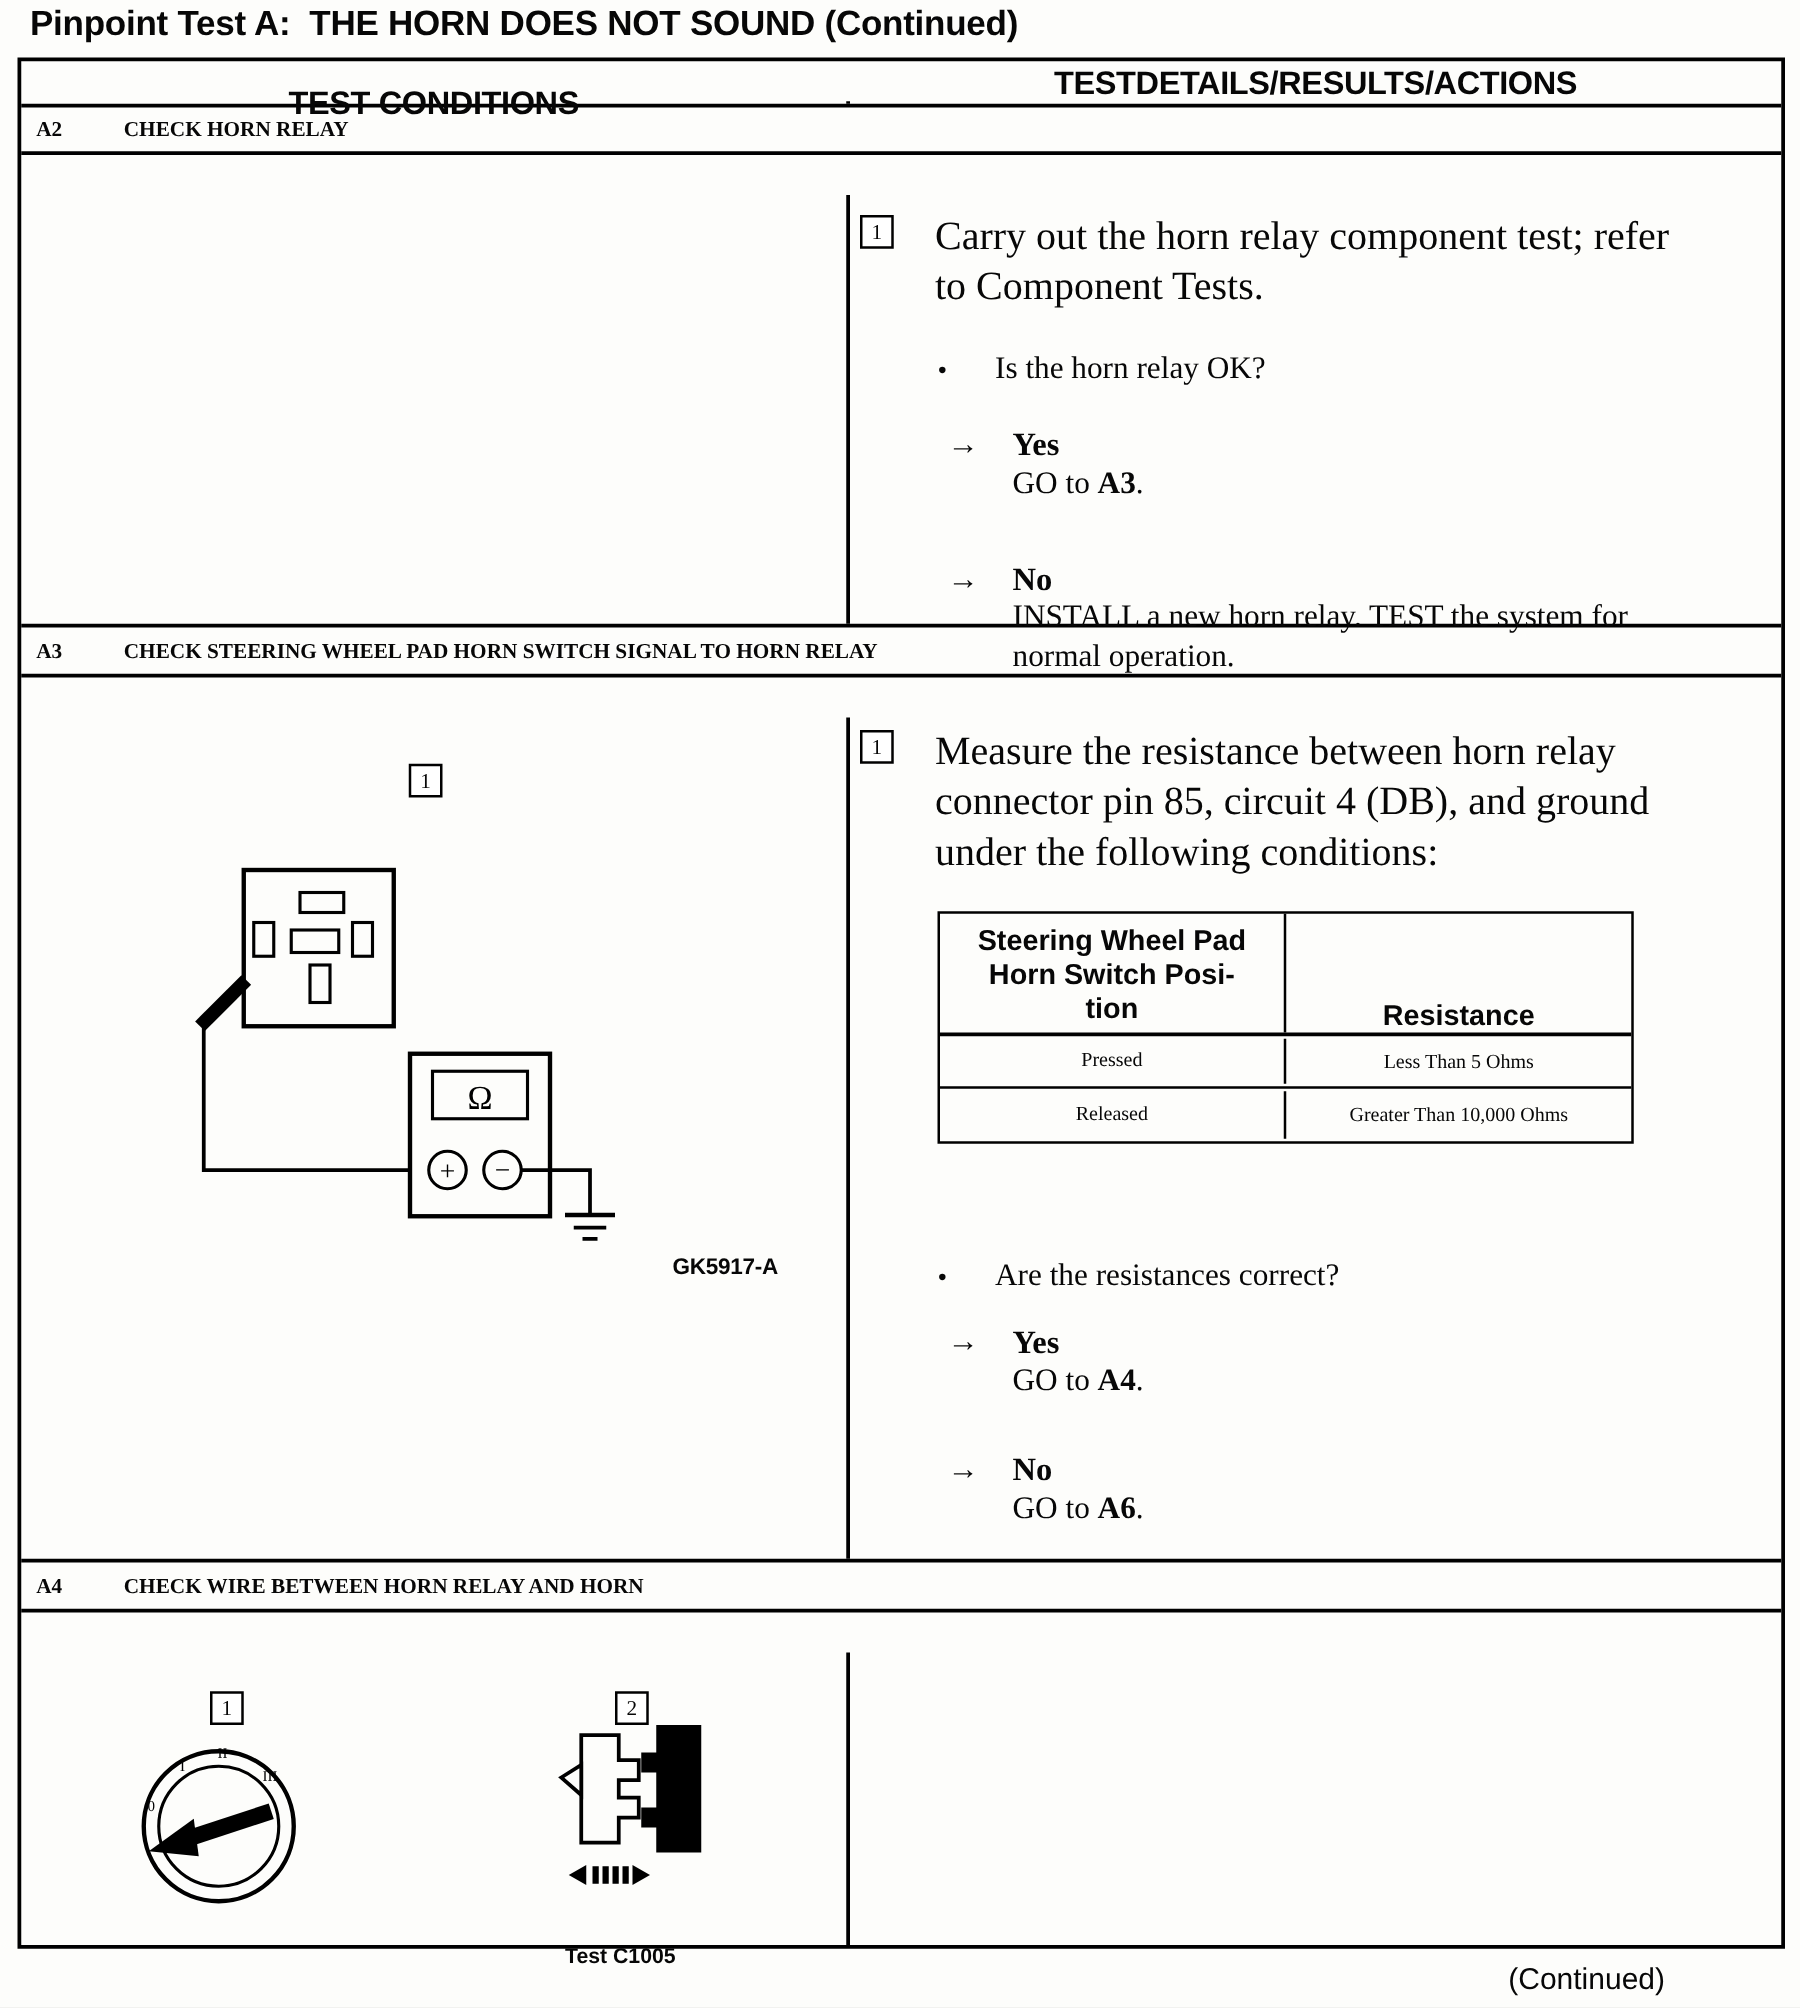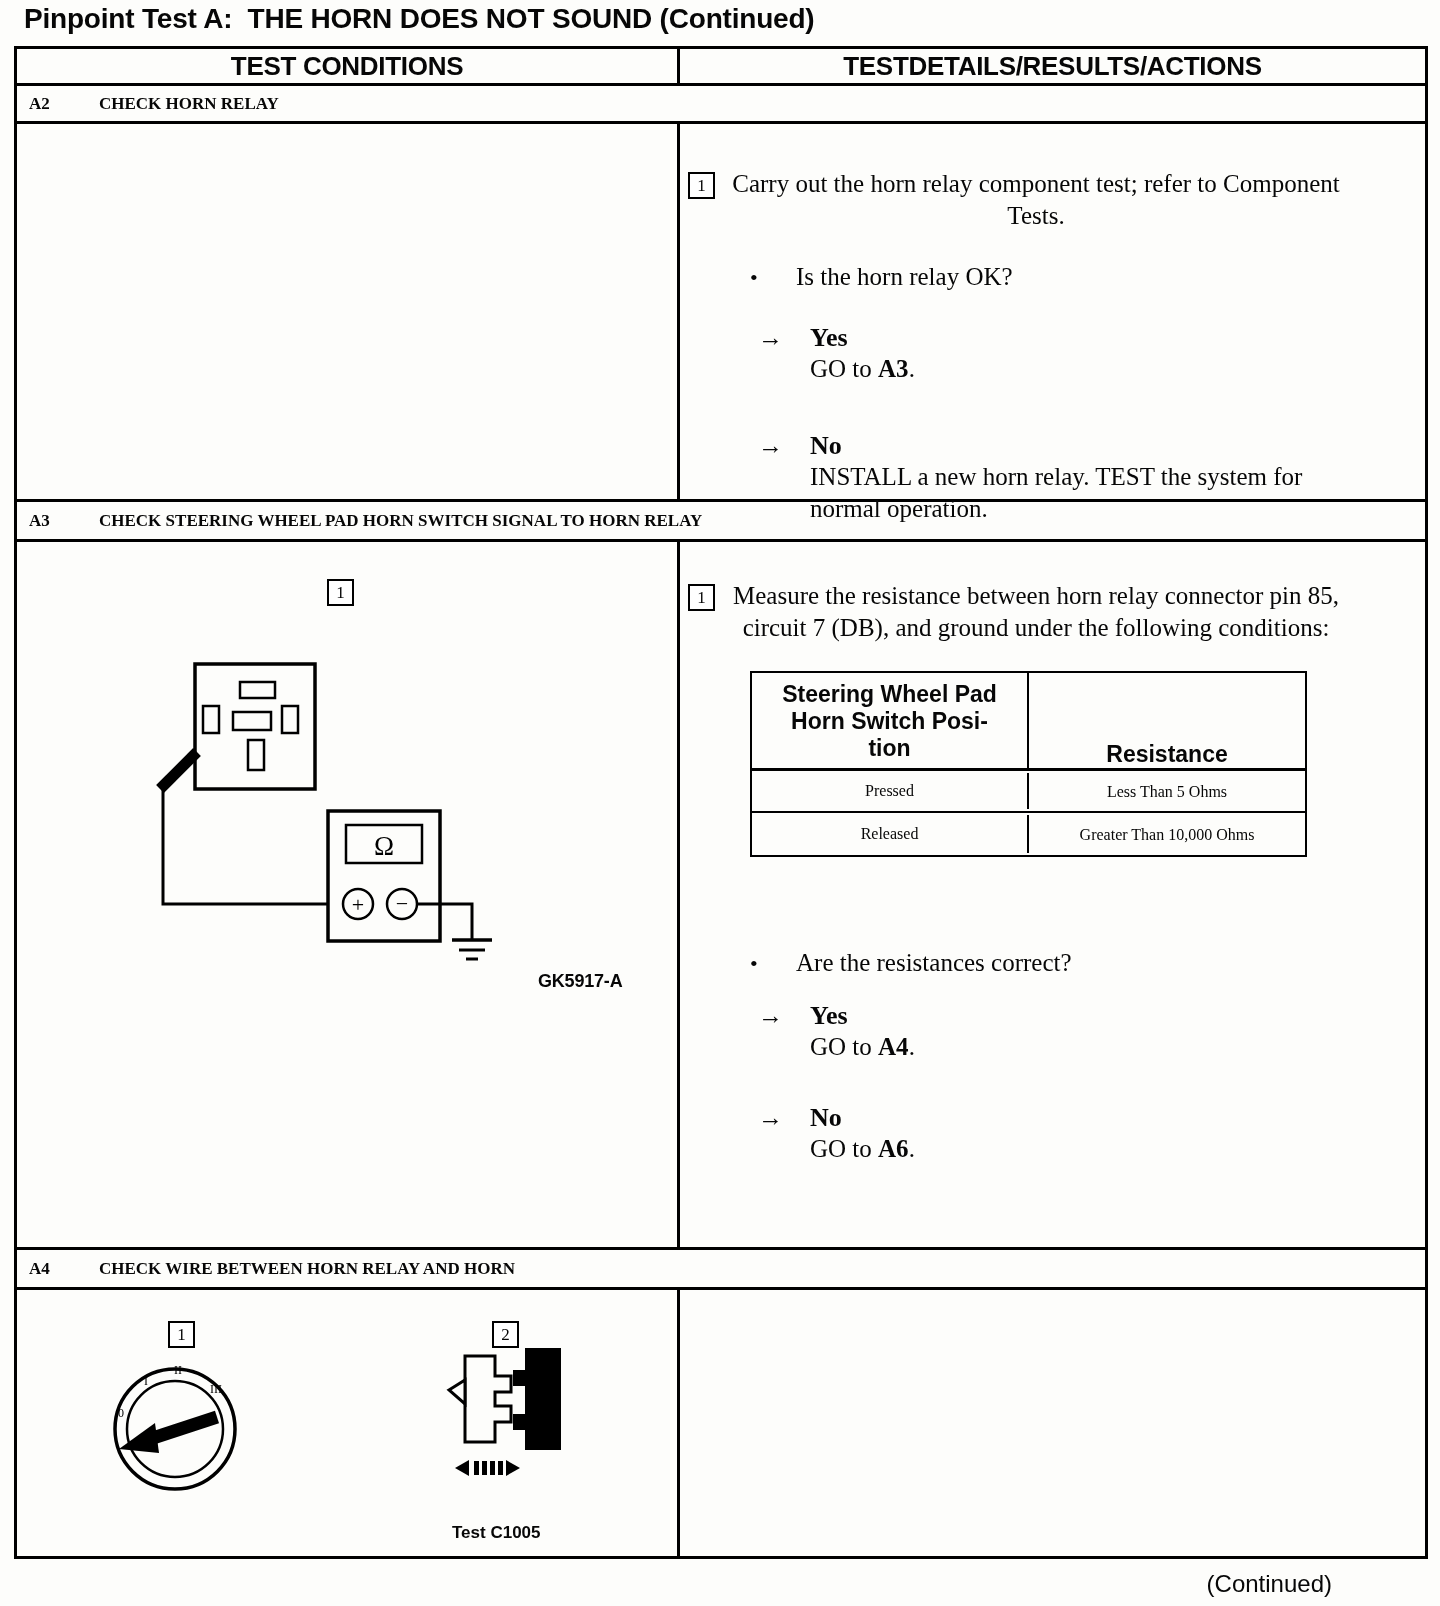--- a/index.html
+++ b/index.html
@@ -14,21 +14,21 @@
     font-family: "Liberation Sans", sans-serif; font-weight: bold;
     font-size: 28px; white-space: pre; letter-spacing: -0.2px;
   }
   .doc-table {
     position: absolute; top: 46px; left: 14px;
     width: 1414px; height: 1513px;
     border: 3px solid #000; display: flex; flex-direction: column;
   }
   .trow { display: flex; flex-shrink: 0; border-bottom: 3px solid #000; }
   .trow.last { flex: 1; border-bottom: none; }
-  .cell-left { width: 663px; flex-shrink: 0; border-right: 3px solid #000; position: relative; }
+  .cell-left { width: 663px; flex-shrink: 0; border-right: 3px solid #000; position: relative; margin-top: 32px; }
   .cell-right { flex: 1; position: relative; }
   .header-row { height: 37px; }
   .hdr-cell {
     display: flex; align-items: center; justify-content: center;
     font-family: "Liberation Sans", sans-serif; font-weight: bold; font-size: 26px;
     letter-spacing: -0.3px;
   }
   .section-row { display: flex; align-items: center; font-weight: bold; font-size: 17px; padding-left: 12px; }
   .sec-a2, .sec-a4 { height: 38px; }
   .sec-a3 { height: 40px; }
@@ -38,21 +38,21 @@
   .row-a3 { height: 708px; }
   .rc-pad { padding-left: 8px; }
   .rc-pad.a2 { padding-top: 44px; }
   .rc-pad.a3 { padding-top: 38px; }
   .step-line { display: flex; align-items: flex-start; }
   .step-badge {
     width: 27px; height: 27px; border: 2px solid #000; flex-shrink: 0;
     display: flex; align-items: center; justify-content: center;
     font-size: 17px; margin-top: 4px; background: #fff;
   }
-  .step-text { margin-left: 16px; font-size: 25px; line-height: 1.26; max-width: 610px; text-align: center; }
+  .step-text { margin-left: 33px; font-size: 32px; line-height: 1.26; max-width: 610px; }
   .bullet-line { display: flex; font-size: 25px; padding-left: 62px; }
   .bullet-glyph { width: 46px; flex-shrink: 0; font-size: 22px; padding-top: 2px; }
   .a2 .bullet-line { margin-top: 32px; }
   .a3 .bullet-line { margin-top: 92px; }
   .decision { display: flex; padding-left: 70px; font-size: 25px; }
   .dec-arrow { width: 52px; flex-shrink: 0; font-size: 25px; padding-top: 1px; }
   .dec-label { font-weight: bold; font-size: 26px; line-height: 1.15; }
   .dec-action { font-size: 25px; line-height: 1.28; }
   .dec-action b { font-weight: bold; }
   .a2 .dec-yes { margin-top: 32px; }
@@ -190,21 +190,21 @@
           </g>
         </svg>
 
         <div class="fig-label" style="left:521px; top:429px;">GK5917-A</div>
       </div>
 
       <div class="cell-right">
         <div class="rc-pad a3">
           <div class="step-line">
             <span class="step-badge">1</span>
-            <span class="step-text">Measure the resistance between horn relay connector pin 85, circuit 7 (DB), and ground under the following conditions:</span>
+            <span class="step-text">Measure the resistance between horn relay connector pin 85, circuit 4 (DB), and ground under the following conditions:</span>
           </div>
 
           <div class="res-table">
             <div class="rt-row rt-head">
               <div class="rt-c1">Steering Wheel Pad
 Horn Switch Posi-
 tion</div>
               <div class="rt-c2">Resistance</div>
             </div>
             <div class="rt-row rt-body">

